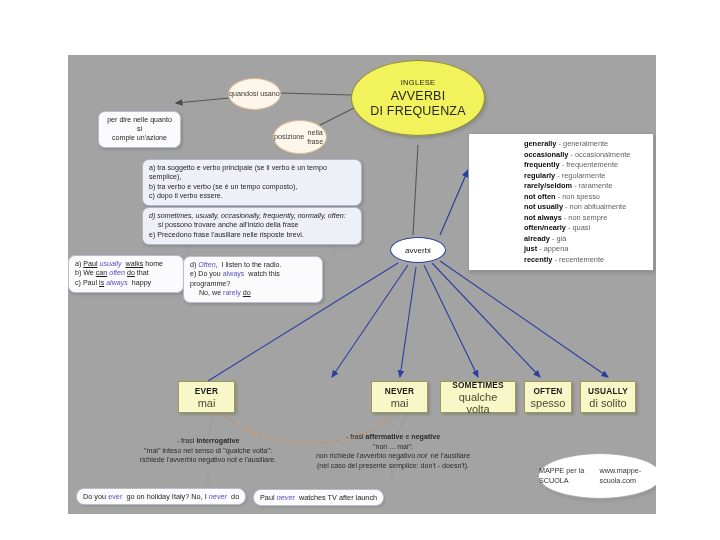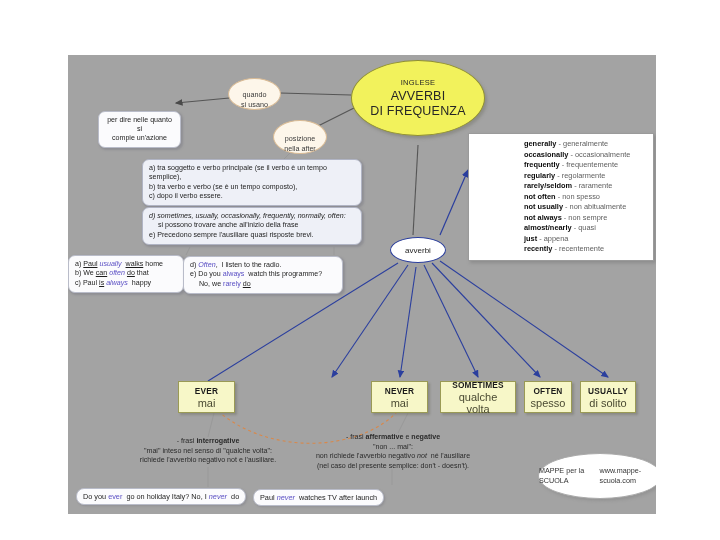--- a/index.html
+++ b/index.html
@@ -30,21 +30,21 @@
     box-shadow:2px 2.5px 3px rgba(120,120,110,.5);
     display:flex;flex-direction:column;align-items:center;justify-content:center;
     color:#262626;text-align:center;
   }
   .title-ell .sm{font-size:7.5px;letter-spacing:.3px;margin-bottom:2px;}
   .title-ell .bg{font-size:12.5px;line-height:1.18;letter-spacing:.2px;}
 
   
   .mini-ell{
     background:#fdf6ea;border:1.1px solid #d9bb95;border-radius:50%;
-    display:flex;flex-direction:column;align-items:center;justify-content:flex-end;
+    display:flex;flex-direction:row;align-items:center;justify-content:flex-start;
     font-size:7.2px;color:#3a3a3a;text-align:center;line-height:1.3;
   }
 
   
   .avv-ell{
     width:56px;height:26px;border-radius:50%;
     background:#ffffff;border:1.6px solid #2b3f9e;
     display:flex;align-items:center;justify-content:center;
     font-size:8px;color:#222;
   }
@@ -152,61 +152,62 @@
     <div>si usano</div>
   </div>
 
   <div class="node rbox" style="left:30px;top:56px;width:83px;font-size:7.1px;text-align:center;">
     <div>per dire nelle quanto si</div>
     <div>compie un'azione</div>
   </div>
 
   <div class="node mini-ell" style="left:205px;top:65px;width:54px;height:34px;">
     <div>posizione</div>
-    <div>nella after</div>
+    <div>nella frase</div>
   </div>
 
   <div class="node rbox blueish" style="left:74px;top:104px;width:220px;">
     <div class="lines">a) tra soggetto e verbo principale (se il verbo è un tempo semplice),</div>
     <div class="lines">b) tra verbo e verbo (se è un tempo composto),</div>
     <div class="lines">c) dopo il verbo essere.</div>
   </div>
 
   <div class="node rbox blueish" style="left:74px;top:152px;width:220px;">
     <div class="lines" style="font-style:italic;">d) sometimes, usually, occasionally, frequently, normally, often:</div>
     <div class="lines" style="padding-left:9px;">si possono trovare anche all'inizio della frase</div>
-    <div class="lines">e) Precedono sempre l'ausiliare quasi risposte brevi.</div>
+    <div class="lines">e) Precedono frase l'ausiliare nelle risposte brevi.</div>
   </div>
 
   <div class="node rbox" style="left:0px;top:200px;width:116px;">
     <div class="lines">a) <span class="und">Paul</span> <span class="blu ital">usually</span>&nbsp; <span class="und">walks</span> home</div>
     <div class="lines">b) We <span class="und">can</span> <span class="blu ital">often</span> <span class="und">do</span> that</div>
     <div class="lines">c) Paul <span class="und">is</span> <span class="blu ital">always</span>&nbsp; happy</div>
   </div>
 
-  <div class="node rbox" style="left:115px;top:201px;width:160px;">
+  <div class="node rbox" style="left:115px;top:201px;width:140px;">
     <div class="lines">d) <span class="blu ital">Often</span>,&nbsp; I listen to the radio.</div>
     <div class="lines">e) Do you <span class="blu">always</span>&nbsp; watch this programme?</div>
     <div class="lines" style="padding-left:9px;">No, we <span class="blu">rarely</span> <span class="und">do</span></div>
   </div>
 
   <div class="node avv-ell" style="left:322px;top:182px;">
     <span>avverbi</span>
   </div>
 
   <div class="node legend" id="legend-box" style="left:400px;top:78px;width:186px;">
       <div class="row"><b>generally</b><span> - generalmente</span></div>
       <div class="row"><b>occasionally</b><span> - occasionalmente</span></div>
       <div class="row"><b>frequently</b><span> - frequentemente</span></div>
       <div class="row"><b>regularly</b><span> - regolarmente</span></div>
       <div class="row"><b>rarely/seldom</b><span> - raramente</span></div>
       <div class="row"><b>not often</b><span> - non spesso</span></div>
       <div class="row"><b>not usually</b><span> - non abitualmente</span></div>
       <div class="row"><b>not always</b><span> - non sempre</span></div>
-      <div class="row"><b>almost/nearly</b><span> - quasi</span></div>
+      <div class="row"><b>often/nearly</b><span> - quasi</span></div>
+      <div class="row"><b>already</b><span> - già</span></div>
       <div class="row"><b>just</b><span> - appena</span></div>
       <div class="row"><b>recently</b><span> - recentemente</span></div>
     </div>
 
   <div class="node ycard" style="left:110px;top:326px;width:57px;height:32px;">
     <div class="en">EVER</div>
     <div class="it">mai</div>
   </div>
   <div class="node ycard" style="left:303px;top:326px;width:57px;height:32px;">
     <div class="en">NEVER</div>

